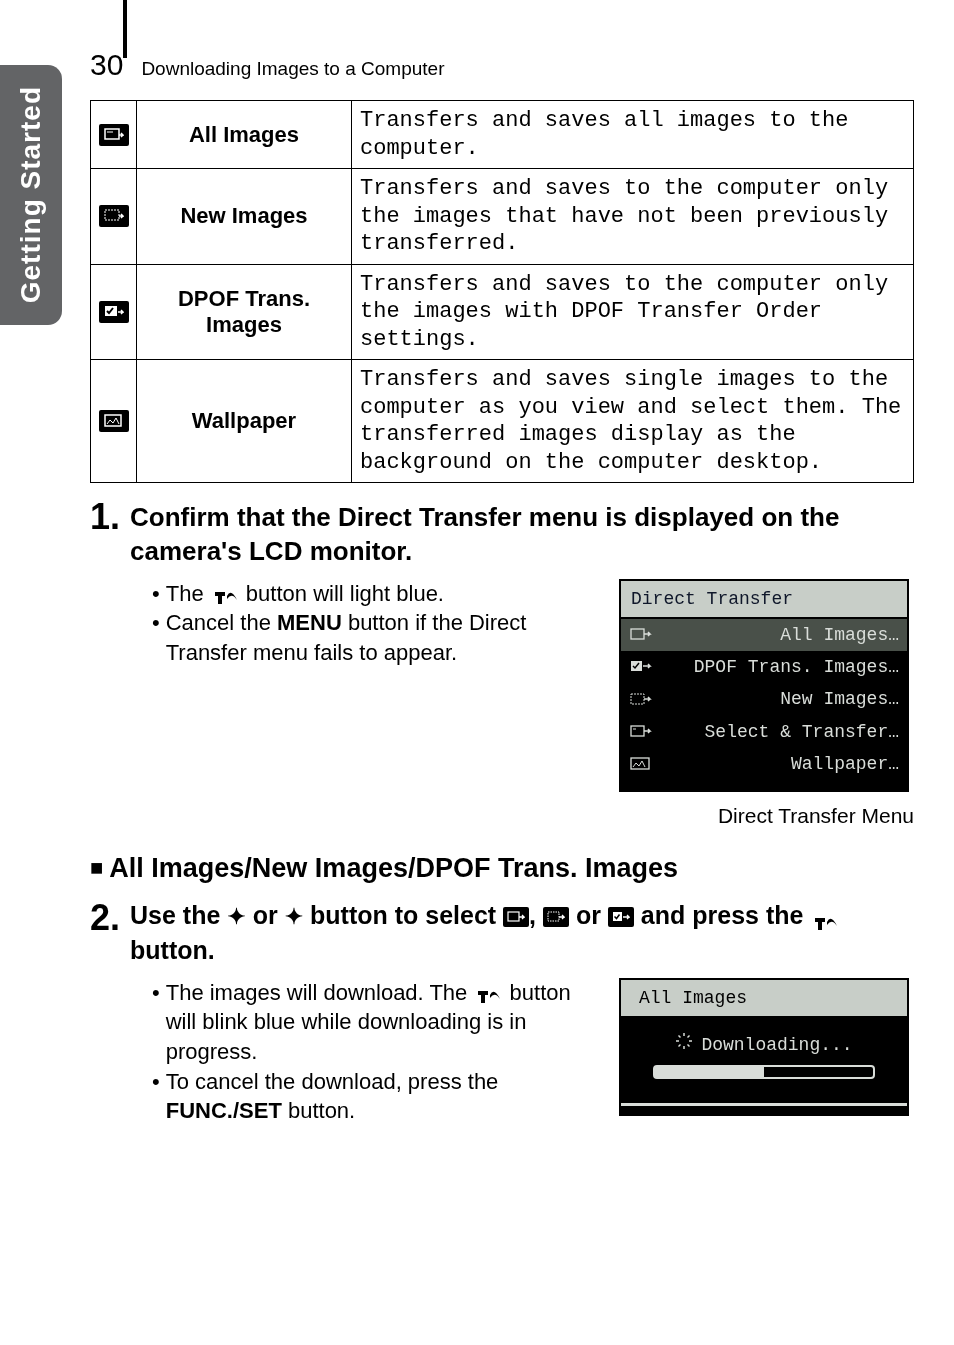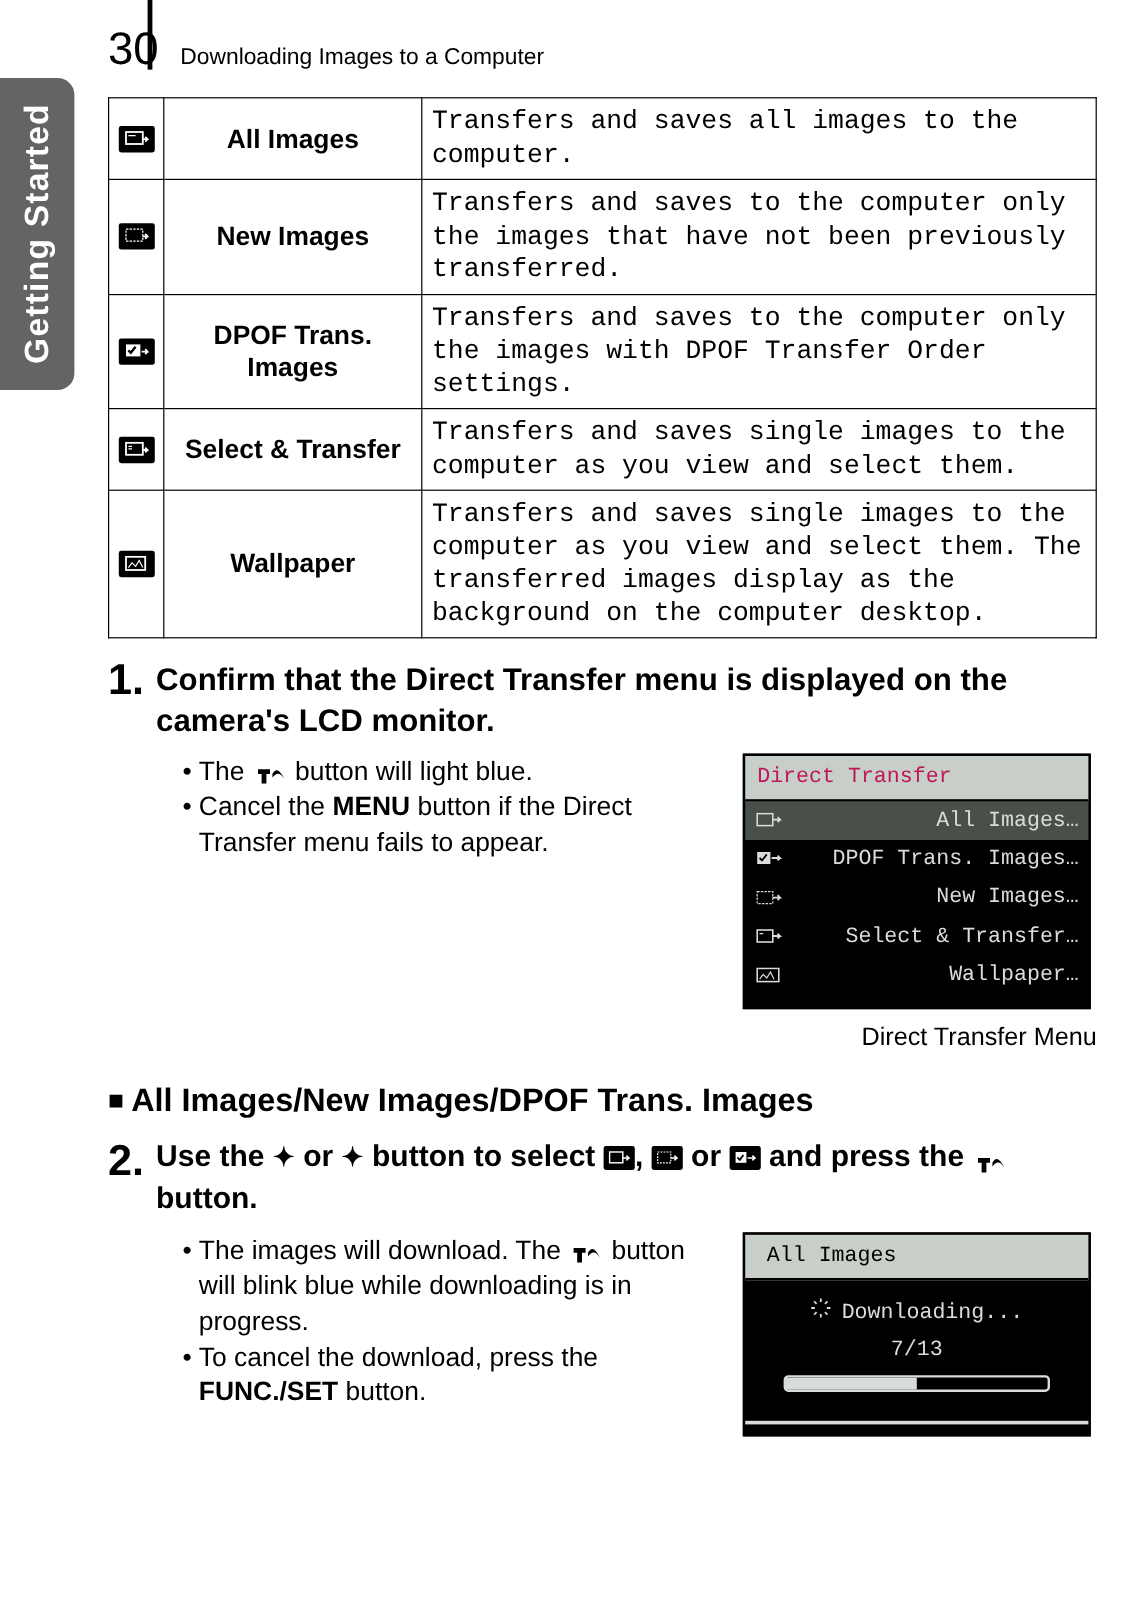--- a/index.html
+++ b/index.html
@@ -44,22 +44,23 @@
     height: 58px;
     background: #000;
   }
   .header {
     display: flex;
     align-items: baseline;
     gap: 18px;
     margin-bottom: 18px;
   }
   .page-num {
-    font-size: 38px;
+    font-size: 30px;
     font-weight: 400;
+    margin-top: 28px;
   }
   .header-title {
     font-size: 19px;
   }
   table.options {
     width: 100%;
     border-collapse: collapse;
     margin-bottom: 14px;
   }
   table.options td {
@@ -142,21 +143,21 @@
     width: 290px;
     background: #000;
     border: 2px solid #000;
     color: #d9ddd9;
     font-family: "Courier New", monospace;
     font-size: 18px;
     padding-bottom: 10px;
   }
   .lcd-title {
     background: #c8cec8;
-    color: #be185d;
+    color: #0f172a;
     padding: 6px 10px;
     border-bottom: 2px solid #000;
   }
   .lcd-row {
     display: flex;
     align-items: center;
     padding: 4px 8px;
     gap: 8px;
     justify-content: space-between;
   }
@@ -298,31 +299,20 @@
     <tr>
       <td class="icon-cell"><span class="tbl-icon">
               <svg viewBox="0 0 20 14">
                 <rect x="1" y="1" width="12" height="10" fill="#fff"></rect>
                 <path d="M3 6 l2 2 l4 -5" stroke="#000" stroke-width="2" fill="none"></path>
                 <path d="M14 7 l5 0 l-2 -2 m2 2 l-2 2" stroke="#fff" stroke-width="1.5" fill="none"></path>
               </svg>
             </span></td>
       <td class="label-cell">DPOF Trans.<br>Images</td>
       <td class="desc-cell">Transfers and saves to the computer only the images with DPOF Transfer Order settings.</td>
-    </tr>
-    <tr>
-      <td class="icon-cell"><span class="tbl-icon">
-              <svg viewBox="0 0 20 14">
-                <rect x="1" y="1" width="14" height="10" fill="none" stroke="#fff" stroke-width="1.5"></rect>
-                <path d="M3 4 h3 M3 6 h3" stroke="#fff" stroke-width="1"></path>
-                <path d="M15 7 l4 0 l-2 -2 m2 2 l-2 2" stroke="#fff" stroke-width="1.5" fill="none"></path>
-              </svg>
-            </span></td>
-      <td class="label-cell">Select &amp; Transfer</td>
-      <td class="desc-cell">Transfers and saves single images to the computer as you view and select them.</td>
     </tr>
     <tr>
       <td class="icon-cell"><span class="tbl-icon">
               <svg viewBox="0 0 20 14">
                 <rect x="1" y="1" width="16" height="11" fill="none" stroke="#fff" stroke-width="1.5"></rect>
                 <path d="M3 10 l3 -4 l3 3 l3 -5 l3 6" stroke="#fff" stroke-width="1" fill="none"></path>
               </svg>
             </span></td>
       <td class="label-cell">Wallpaper</td>
       <td class="desc-cell">Transfers and saves single images to the computer as you view and select them. The transferred images display as the background on the computer desktop.</td>
@@ -478,21 +468,20 @@
                     <line x1="1" y1="9" x2="4" y2="9"></line>
                     <line x1="14" y1="9" x2="17" y2="9"></line>
                     <line x1="3.5" y1="3.5" x2="5.5" y2="5.5"></line>
                     <line x1="12.5" y1="12.5" x2="14.5" y2="14.5"></line>
                     <line x1="3.5" y1="14.5" x2="5.5" y2="12.5"></line>
                     <line x1="12.5" y1="5.5" x2="14.5" y2="3.5"></line>
                   </g>
                 </svg></span>
             <span>Downloading...</span>
           </div>
-          <div>7/13</div>
           <div class="progress">
               <div class="bar"></div>
             </div>
         </div>
         <div class="divider"></div>
       </div>
     </div>
   </div>
 
 </div>

